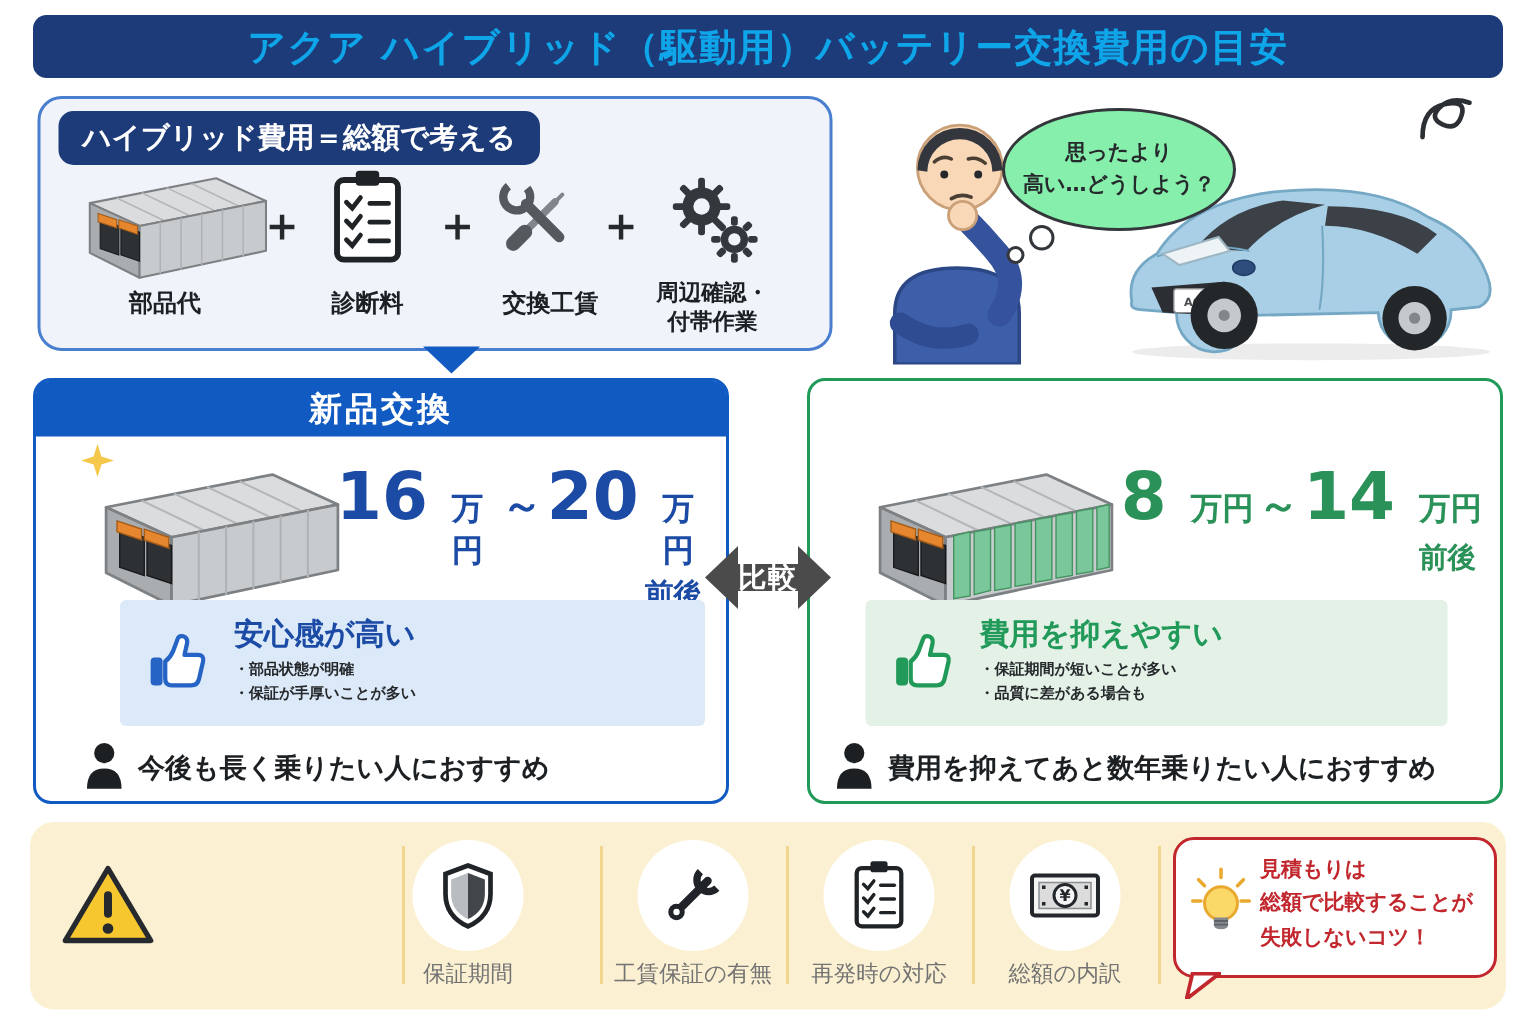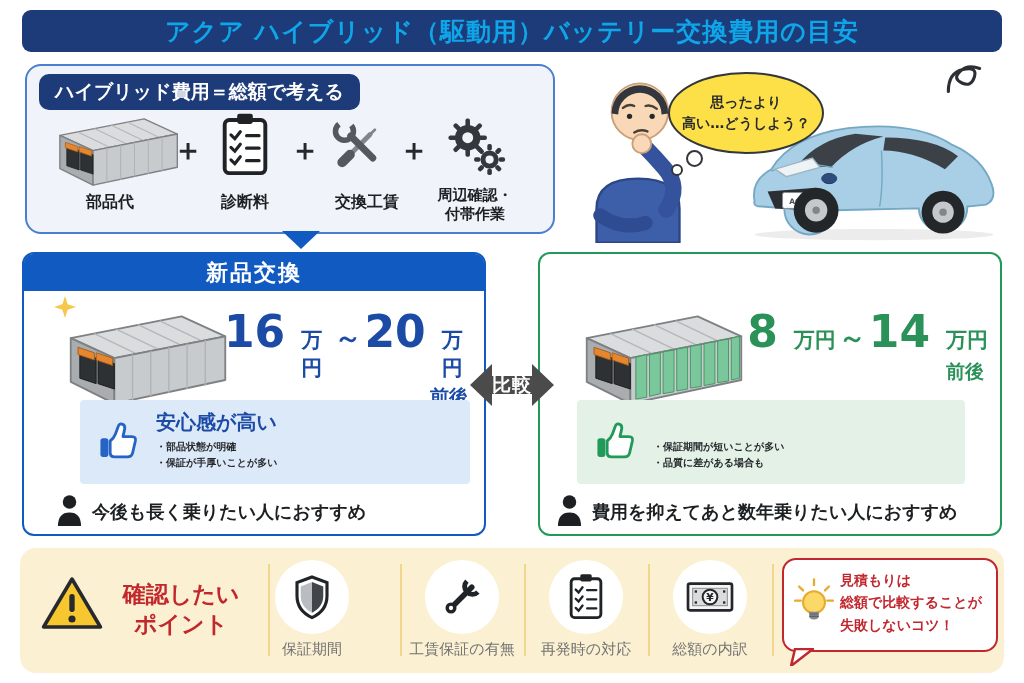--- a/index.html
+++ b/index.html
@@ -17,21 +17,21 @@
   .panel-badge{left:12px;top:8px;background:#1d3b78;color:#fff;font-weight:bold;font-size:19px;
     padding:5px 16px;border-radius:10px;}
   .bd-label{font-weight:bold;font-size:16px;text-align:center;width:120px;line-height:1.25;}
   .bd-label.small{font-size:15px;}
   .plus{width:30px;text-align:center;font-size:30px;font-weight:bold;color:#26292c;}
 
   .down-arrow{left:282px;top:231px;width:0;height:0;border-left:19px solid transparent;
     border-right:19px solid transparent;border-top:18px solid #115ac2;}
 
   
-  .thought-bubble{left:668px;top:72px;width:152px;height:78px;background:#fde047;border:2.5px solid #33363a;
+  .thought-bubble{left:668px;top:72px;width:152px;height:78px;background:#86efac;border:2.5px solid #33363a;
     border-radius:50%;display:flex;align-items:center;justify-content:center;text-align:center;
     font-size:14px;font-weight:bold;color:#26292c;line-height:1.5;z-index:3;}
   .bubble-dot{background:#fff;border:2.5px solid #33363a;border-radius:50%;z-index:3;}
 
   
   .card{top:252px;width:460px;height:280px;background:#fff;border-radius:12px;overflow:visible;}
   .card.blue{left:22px;border:2px solid #115ac2;}
   .card.green{left:538px;border:2px solid #219a59;}
   .card-header{position:absolute;left:0;top:0;width:100%;height:37px;border-radius:9px 9px 0 0;
     display:flex;align-items:center;justify-content:center;color:#fff;font-weight:bold;font-size:22px;letter-spacing:2px;}
@@ -287,20 +287,21 @@
         <span class="price-unit">万円</span>
       </div>
       <div class="price-suffix">前後</div>
     </div>
 
     <div class="abs benefit">
       <svg class="abs" style="left:16px;top:18px;width:46px;height:46px" viewBox="0 0 52 52">
         <rect x="5" y="23" width="9" height="21" rx="3" fill="#219a59"></rect>
         <path d="M16 26 q4 -3 6 -8 l3 -8 q1 -4 4.5 -3 q3.5 1 3 5 l-2 9 h10 q5 0 4 5 l-3 13 q-1 5 -6 5 H21 q-5 0 -5 -5 z" fill="#fff" stroke="#219a59" stroke-width="3.2" stroke-linejoin="round"></path>
       </svg>
+      <div class="abs benefit-title">費用を抑えやすい</div>
       <div class="abs bullets">
         <div>・保証期間が短いことが多い</div>
         <div>・品質に差がある場合も</div>
       </div>
     </div>
 
     <svg class="abs person-icon" viewBox="0 0 34 40">
       <circle cx="17" cy="10" r="8.5" fill="#1d2023"></circle>
       <path d="M2.5 40 q0 -17 14.5 -17 q14.5 0 14.5 17 z" fill="#1d2023"></path>
     </svg>
@@ -314,22 +315,20 @@
     <div class="compare-label">比較</div>
   </div>
 
   <section class="abs bottom-bar">
 
     <svg class="abs" style="left:20px;top:26px;width:64px;height:58px" viewBox="0 0 72 64">
       <path d="M36 5 L68 59 H4 Z" fill="#f7c72f" stroke="#26292d" stroke-width="4" stroke-linejoin="round"></path>
       <rect x="33" y="22" width="6" height="20" rx="3" fill="#26292d"></rect>
       <circle cx="36" cy="50" r="4" fill="#26292d"></circle>
     </svg>
-    <div class="abs cp-heading pre">確認したい
-ポイント</div>
 
     <div class="abs divider" style="left:248px"></div>
     <div class="abs divider" style="left:380px"></div>
     <div class="abs divider" style="left:504px"></div>
     <div class="abs divider" style="left:628px"></div>
     <div class="abs divider" style="left:752px"></div>
 
     <div class="abs cp-circle" style="left:255px">
       <svg width="40" height="46" viewBox="0 0 64 72">
         <path d="M32 4 L56 13 V34 C56 52 45 63 32 69 C19 63 8 52 8 34 V13 Z" fill="#fff" stroke="#202428" stroke-width="5"></path>

